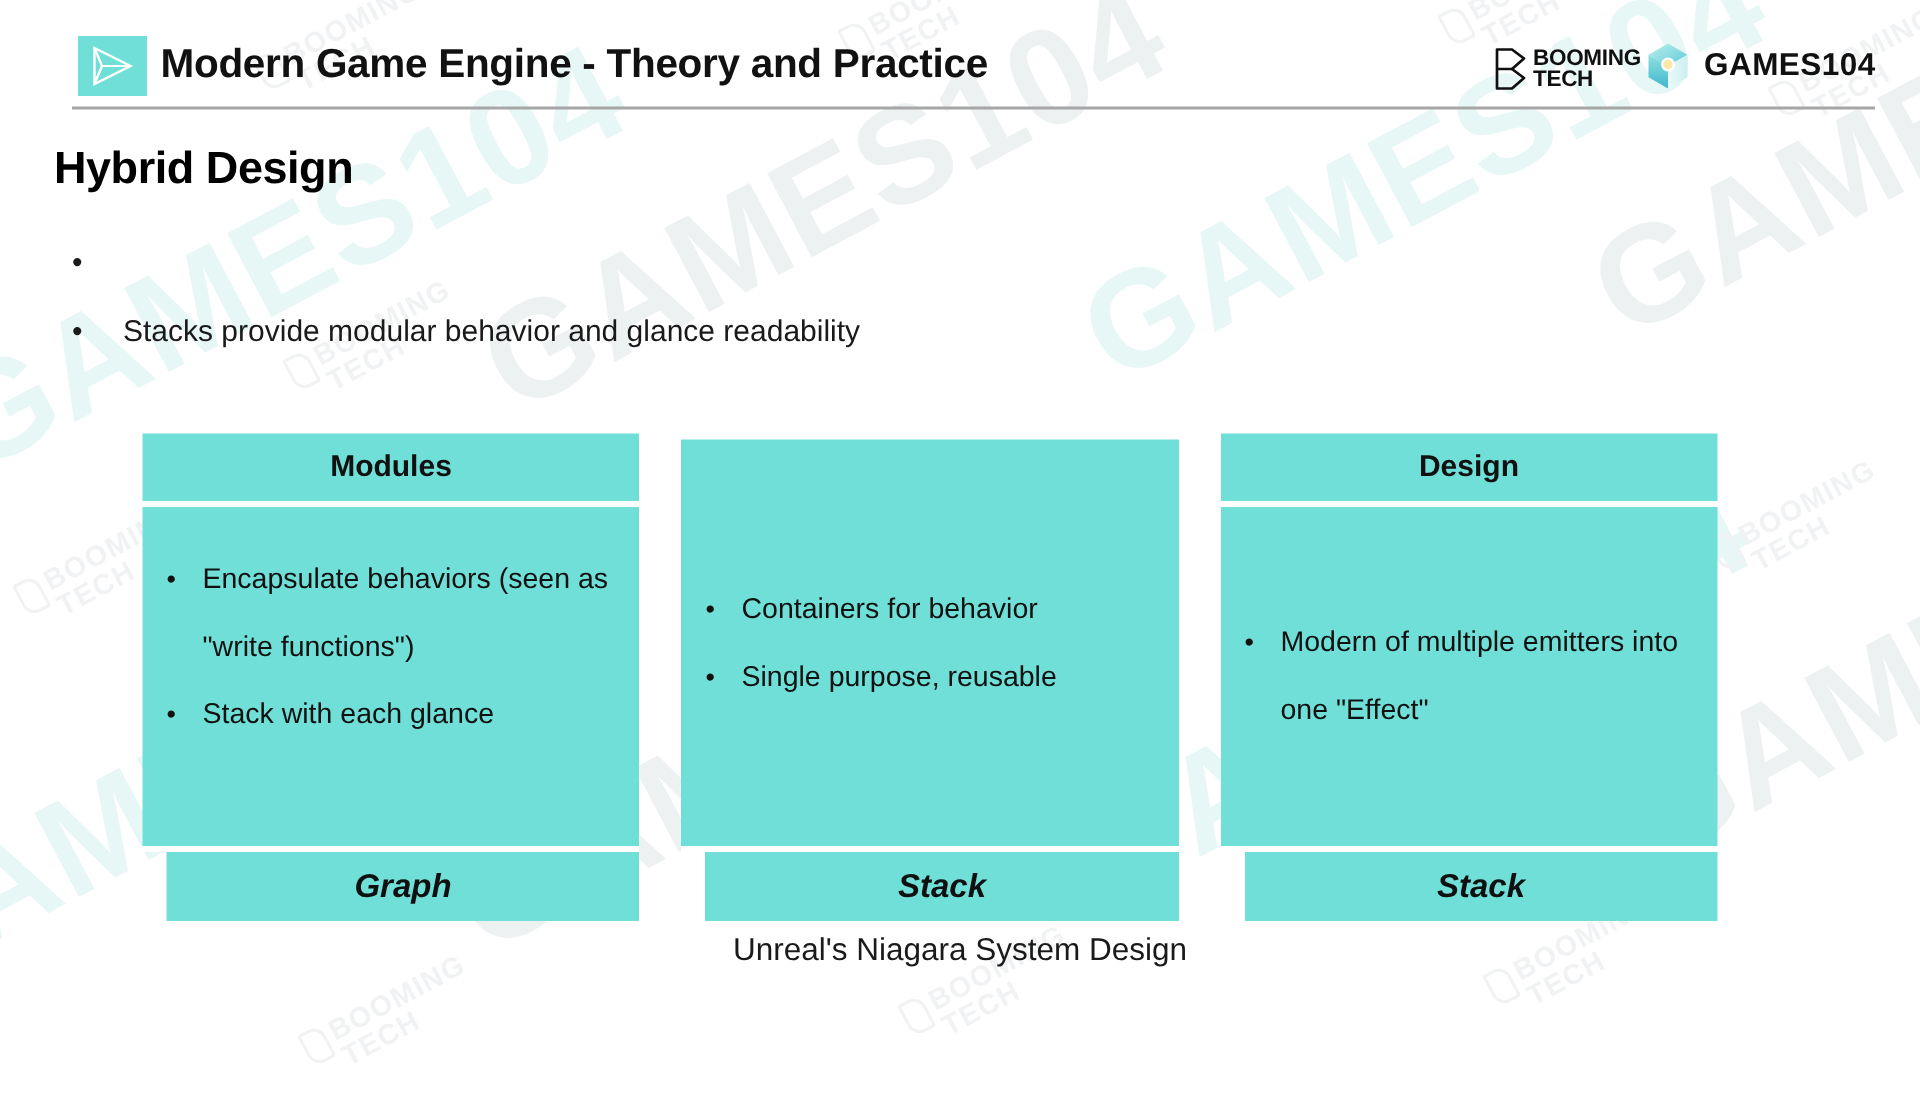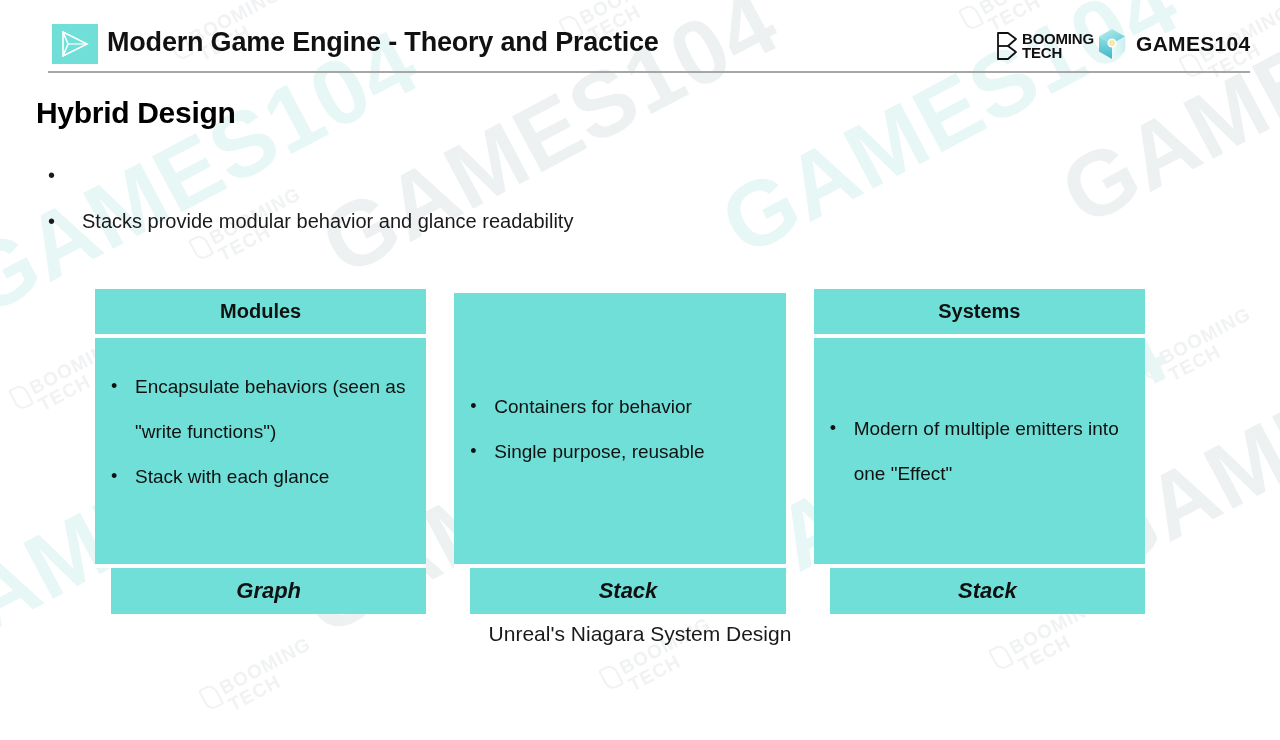--- a/index.html
+++ b/index.html
@@ -326,21 +326,21 @@
         <div class="item">
           <div class="dot">•</div>
           <div class="txt">Single purpose, reusable</div>
         </div>
       </div>
       <div class="divider"></div>
       <div class="cell cell-foot">Stack</div>
     </div>
 
     <div class="col">
-      <div class="cell cell-head">Systems</div>
+      <div class="cell cell-head">Design</div>
       <div class="divider"></div>
       <div class="cell cell-body">
         <div class="item">
           <div class="dot">•</div>
           <div class="txt">Modern of multiple emitters into one "Effect"</div>
         </div>
       </div>
       <div class="divider"></div>
       <div class="cell cell-foot">Stack</div>
     </div>

